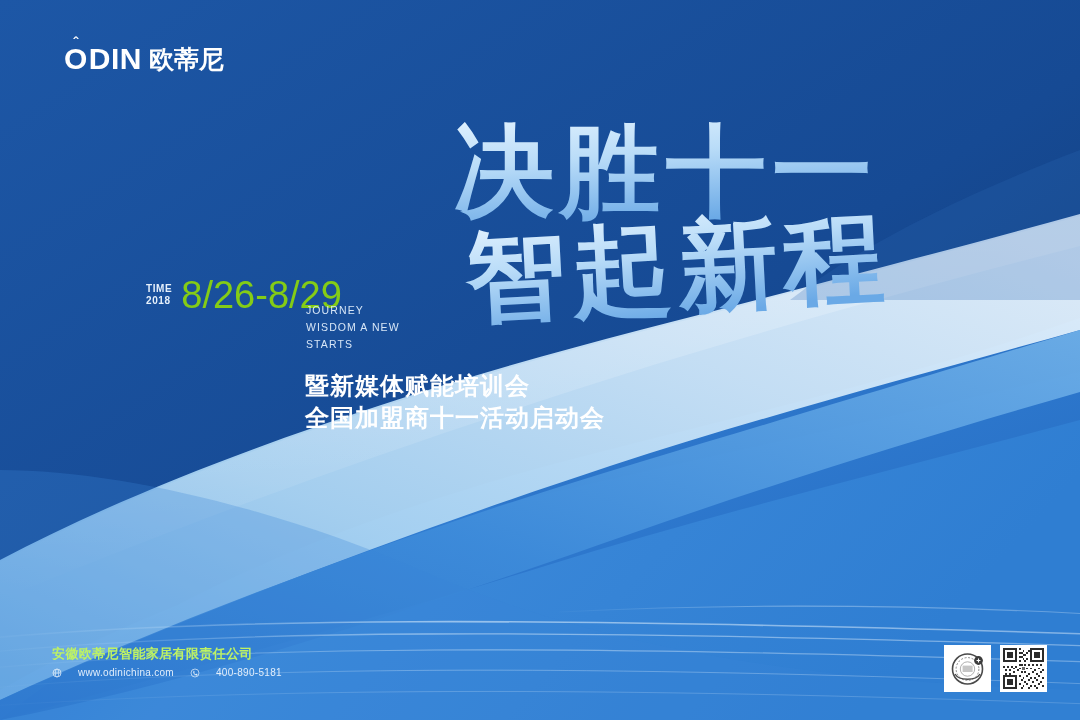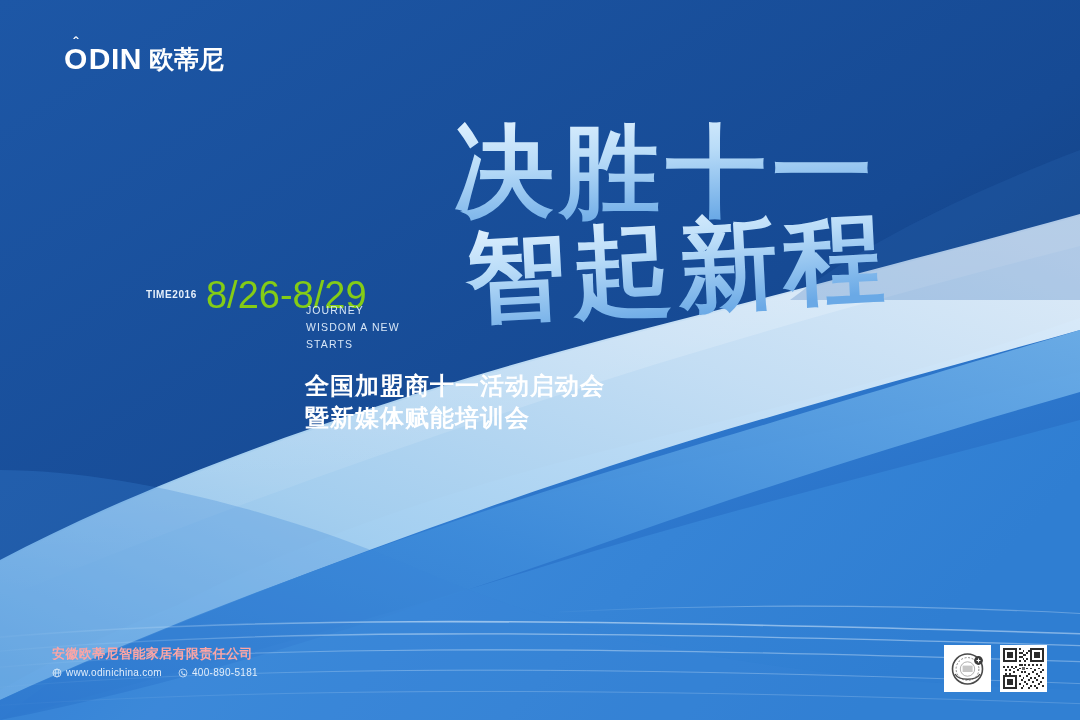--- a/index.html
+++ b/index.html
@@ -48,21 +48,21 @@
     font-weight:700;
   }
 
   
   .date-block{
     position:absolute;left:146px;top:276px;
     display:flex;align-items:center;gap:9px;
     color:#ffffff;
   }
   .date-label{
-    display:flex;flex-direction:row;justify-content:center;
+    display:flex;flex-direction:column;justify-content:center;
     font-size:10px;font-weight:700;line-height:12px;letter-spacing:.6px;
     color:#e6f0fb;
   }
   .date-main{
     font-size:38px;font-weight:400;letter-spacing:0px;line-height:1;
     color:#84cc16;
   }
 
   
   .tagline{
@@ -78,28 +78,28 @@
     color:#ffffff;
   }
 
   
   .footer{
     position:absolute;left:52px;top:645px;
     color:#ffffff;
   }
   .footer-company{
     font-size:13px;font-weight:700;letter-spacing:.4px;line-height:17px;
-    color:#fca5a5;
+    color:#bef264;
   }
   .footer-contact{
     display:flex;align-items:center;gap:16px;
     margin-top:5px;
     font-size:10px;letter-spacing:.3px;color:#e2eefb;
   }
-  .contact-item{display:flex;align-items:center;gap:4px;}
+  .contact-item{display:flex;align-items:center;gap:16px;}
   .mini-icon{
     width:10px;height:10px;flex:0 0 10px;
     display:inline-block;
   }
 
   
   .codes{
     position:absolute;left:944px;top:645px;
     display:flex;gap:9px;
   }
@@ -206,34 +206,34 @@
   <div class="headline">
     <svg viewBox="0 0 500 240" preserveAspectRatio="none">
       <text class="cal-text" x="8" y="98" font-size="100" letter-spacing="6" fill="url(#gCal)">决胜十一</text>
       <text class="cal-text" x="22" y="205" font-size="100" letter-spacing="6" fill="url(#gCal)" transform="rotate(-3 22 205)">智起新程</text>
     </svg>
   </div>
 
   <div class="date-block">
     <span class="date-label">
       <span>TIME</span>
-      <span>2016</span>
+      <span>2018</span>
     </span>
     <span class="date-main">8/26-8/29</span>
   </div>
 
   <div class="tagline">
     <div>JOURNEY</div>
     <div>WISDOM A NEW</div>
     <div>STARTS</div>
   </div>
 
   <div class="subtitle">
+    <div>暨新媒体赋能培训会</div>
     <div>全国加盟商十一活动启动会</div>
-    <div>暨新媒体赋能培训会</div>
   </div>
 
   <div class="footer">
     <div class="footer-company">安徽欧蒂尼智能家居有限责任公司</div>
     <div class="footer-contact">
       <span class="contact-item">
         <svg class="mini-icon" viewBox="0 0 16 16">
           <circle cx="8" cy="8" r="6.4" fill="none" stroke="#dceaf8" stroke-width="1.3"></circle>
           <ellipse cx="8" cy="8" rx="2.8" ry="6.4" fill="none" stroke="#dceaf8" stroke-width="1.1"></ellipse>
           <line x1="1.6" y1="8" x2="14.4" y2="8" stroke="#dceaf8" stroke-width="1.1"></line>

